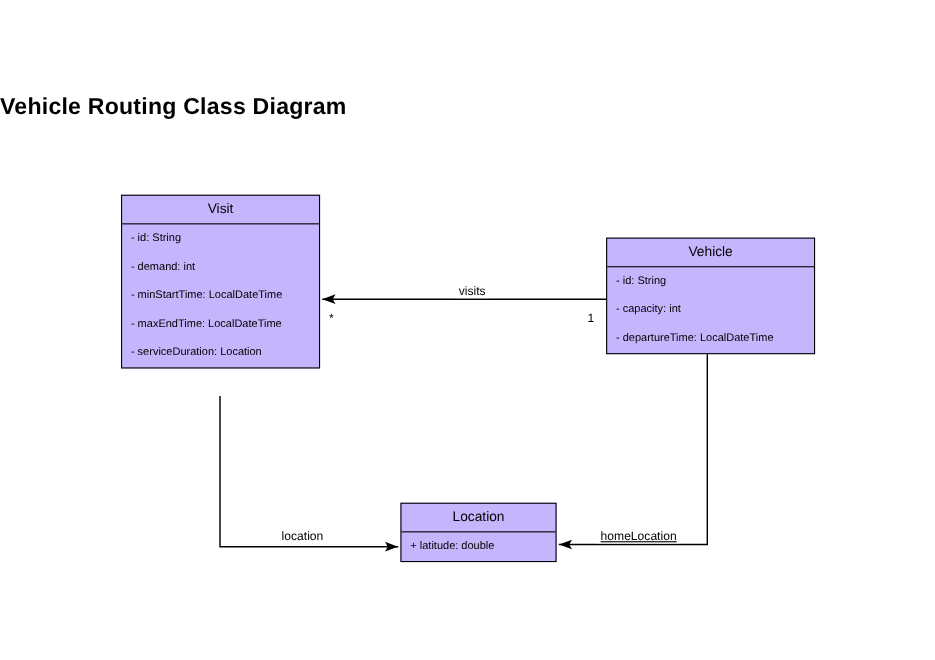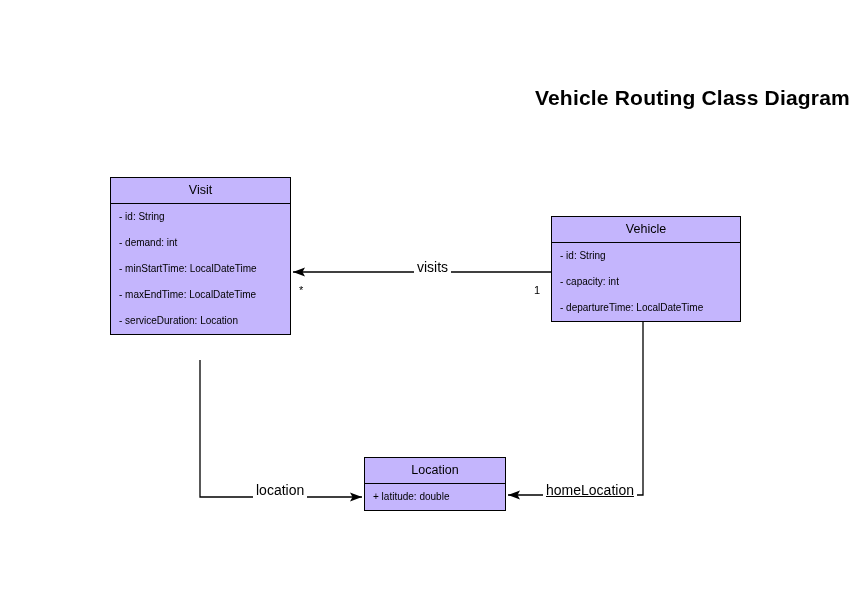--- a/index.html
+++ b/index.html
@@ -14,21 +14,21 @@
     background: #ffffff;
     overflow: hidden;
     font-family: "Liberation Sans", sans-serif;
     color: #000000;
   }
   #diagram-title {
     position: absolute;
     left: 0;
     top: 86px;
     width: 850px;
-    text-align: right;
+    text-align: left;
     font-size: 21px;
     font-weight: bold;
     color: #000000;
     letter-spacing: 0.2px;
   }
   .uml-class {
     position: absolute;
     box-sizing: border-box;
     border: 1.3px solid #000000;
     background: #c4b5fd;
@@ -56,21 +56,21 @@
   #edges {
     position: absolute;
     left: 0;
     top: 0;
     width: 850px;
     height: 600px;
     z-index: 1;
   }
   .edge-label {
     position: absolute;
-    font-size: 14px;
+    font-size: 11px;
     color: #000000;
     background: #ffffff;
     padding: 0 3px;
     white-space: nowrap;
     z-index: 4;
   }
   .mult-label {
     position: absolute;
     font-size: 11px;
     color: #000000;

